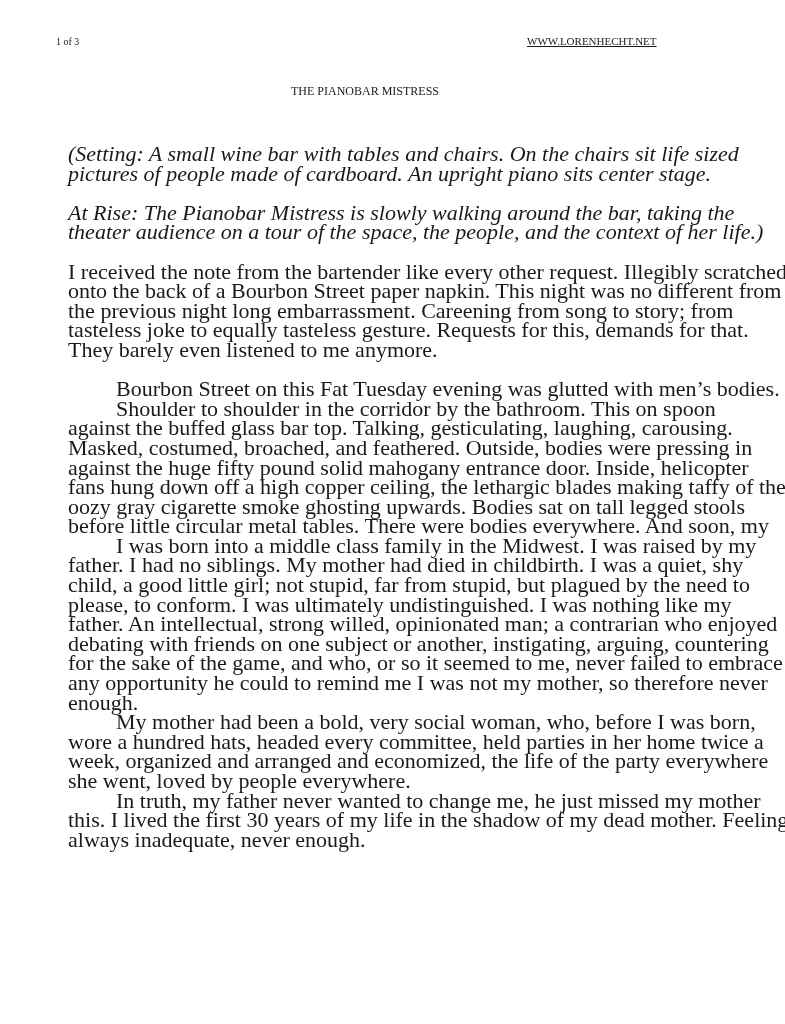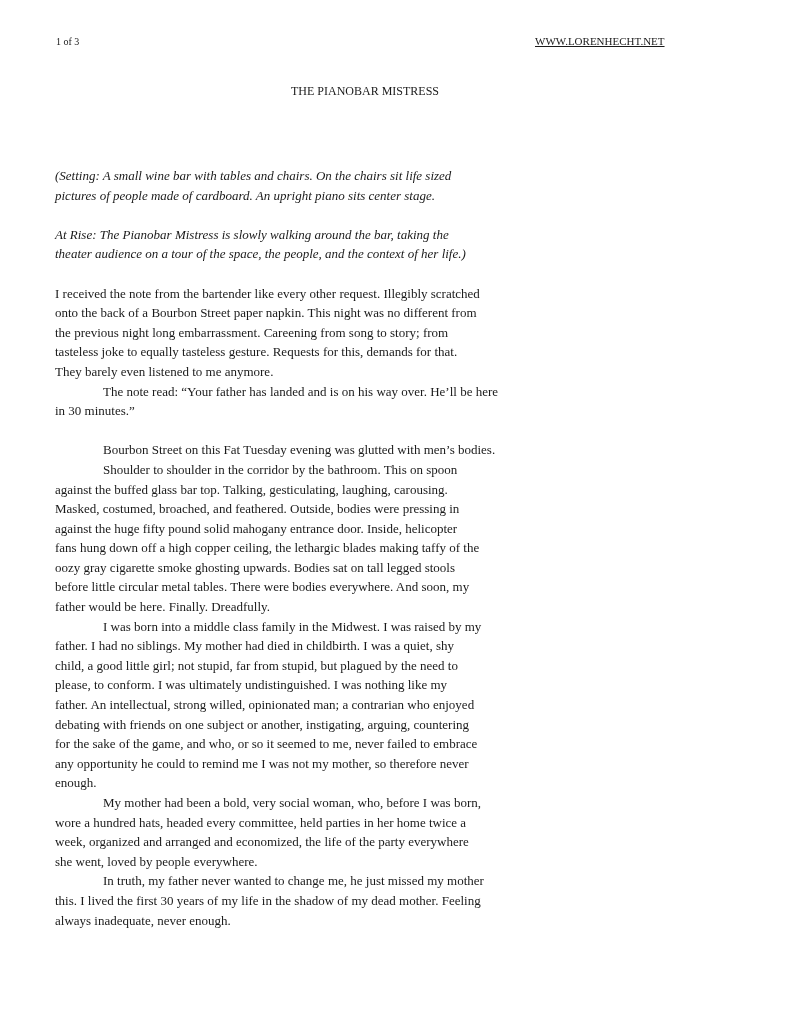--- a/index.html
+++ b/index.html
@@ -8,30 +8,30 @@
       font-family: "DejaVu Serif", "Liberation Serif", serif;
       color: #1a1a1a;
     }
     .page-number {
       position: absolute; left: 56px; top: 36px;
       font-size: 10px; font-family: "Liberation Serif", serif;
     }
     .site-link {
       position: absolute; left: 527px; top: 35px;
       font-size: 11px; font-family: "Liberation Serif", serif;
-      text-decoration: underline; color: #1a1a1a; margin-left: 8px;
+      text-decoration: underline; color: #1a1a1a;
     }
     .title {
       position: absolute; left: 0; width: 730px; top: 84px;
       text-align: center; font-size: 12px; font-family: "Liberation Serif", serif;
     }
     .body-text {
-      position: absolute; left: 55px; top: 144px; width: 660px;
+      position: absolute; left: 68px; top: 144px; width: 660px;
       font-family: "Liberation Serif", serif;
-      font-size: 13px; line-height: 19.6px; margin-top: 22px;
+      font-size: 22px; line-height: 19.6px;
     }
     .stage-dir { font-style: italic; margin: 0; }
     .gap { height: 19.6px; }
     .para { margin: 0; }
     .line { display: block; white-space: nowrap; }
     .indent { padding-left: 48px; }
   </style>
 </head>
 <body>
 
@@ -54,37 +54,32 @@
       <div class="gap"></div>
     </div>
     <div id="paragraphs">
         <p class="para">
           <span class="line">I received the note from the bartender like every other request. Illegibly scratched</span>
           <span class="line">onto the back of a Bourbon Street paper napkin. This night was no different from</span>
           <span class="line">the previous night long embarrassment. Careening from song to story; from</span>
           <span class="line">tasteless joke to equally tasteless gesture. Requests for this, demands for that.</span>
           <span class="line">They barely even listened to me anymore.</span>
         </p>
-        <p class="para">
-          <span class="line indent">The note read: “Your father has landed and is on his way over. He’ll be here</span>
-          <span class="line">in 30 minutes.”</span>
-        </p>
         <div class="gap"></div>
         <p class="para">
           <span class="line indent">Bourbon Street on this Fat Tuesday evening was glutted with men’s bodies.</span>
         </p>
         <p class="para">
           <span class="line indent">Shoulder to shoulder in the corridor by the bathroom. This on spoon</span>
           <span class="line">against the buffed glass bar top. Talking, gesticulating, laughing, carousing.</span>
           <span class="line">Masked, costumed, broached, and feathered. Outside, bodies were pressing in</span>
           <span class="line">against the huge fifty pound solid mahogany entrance door. Inside, helicopter</span>
           <span class="line">fans hung down off a high copper ceiling, the lethargic blades making taffy of the</span>
           <span class="line">oozy gray cigarette smoke ghosting upwards. Bodies sat on tall legged stools</span>
           <span class="line">before little circular metal tables. There were bodies everywhere. And soon, my</span>
-          <span class="line">father would be here. Finally. Dreadfully.</span>
         </p>
         <p class="para">
           <span class="line indent">I was born into a middle class family in the Midwest. I was raised by my</span>
           <span class="line">father. I had no siblings. My mother had died in childbirth. I was a quiet, shy</span>
           <span class="line">child, a good little girl; not stupid, far from stupid, but plagued by the need to</span>
           <span class="line">please, to conform. I was ultimately undistinguished. I was nothing like my</span>
           <span class="line">father. An intellectual, strong willed, opinionated man; a contrarian who enjoyed</span>
           <span class="line">debating with friends on one subject or another, instigating, arguing, countering</span>
           <span class="line">for the sake of the game, and who, or so it seemed to me, never failed to embrace</span>
           <span class="line">any opportunity he could to remind me I was not my mother, so therefore never</span>

